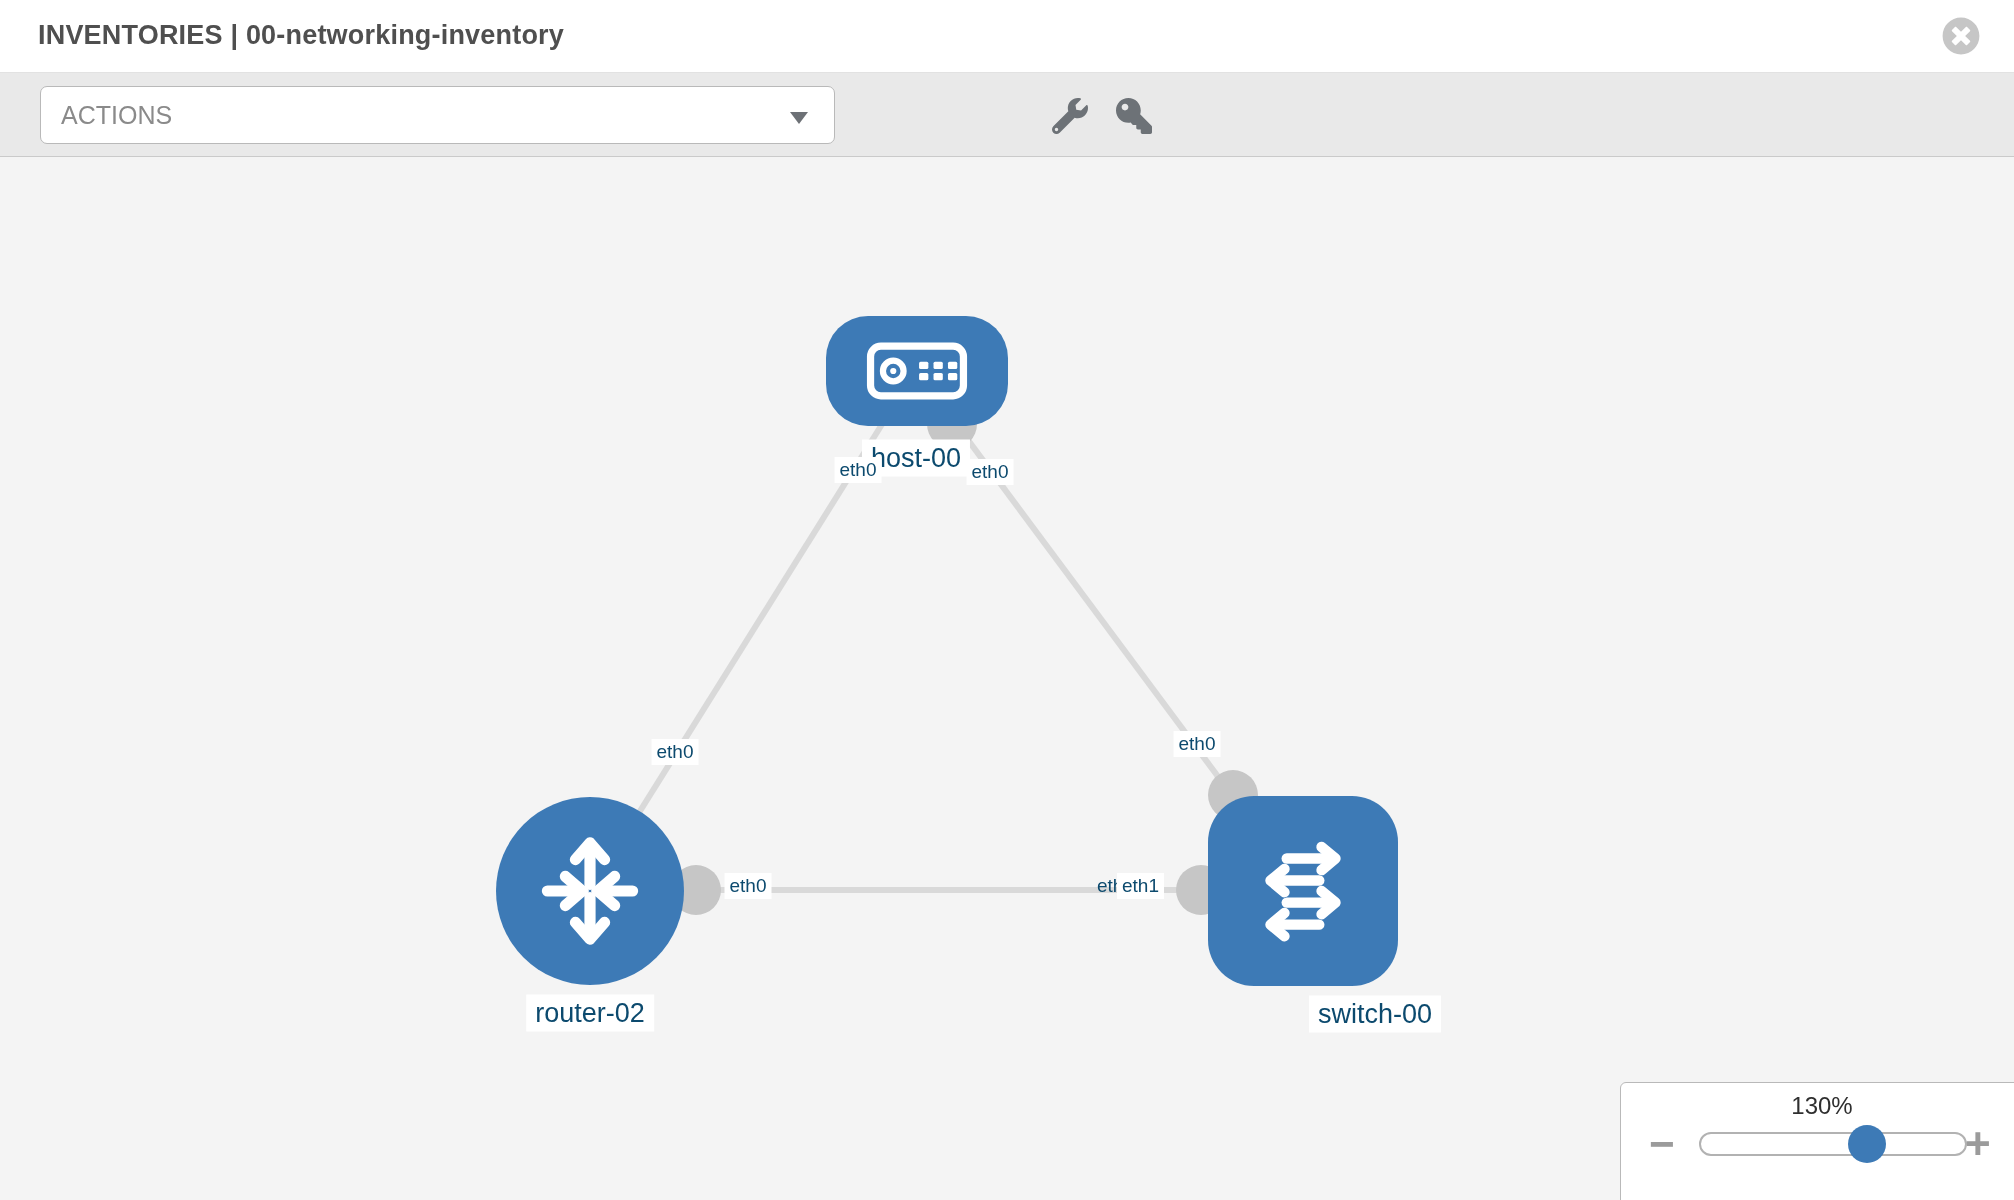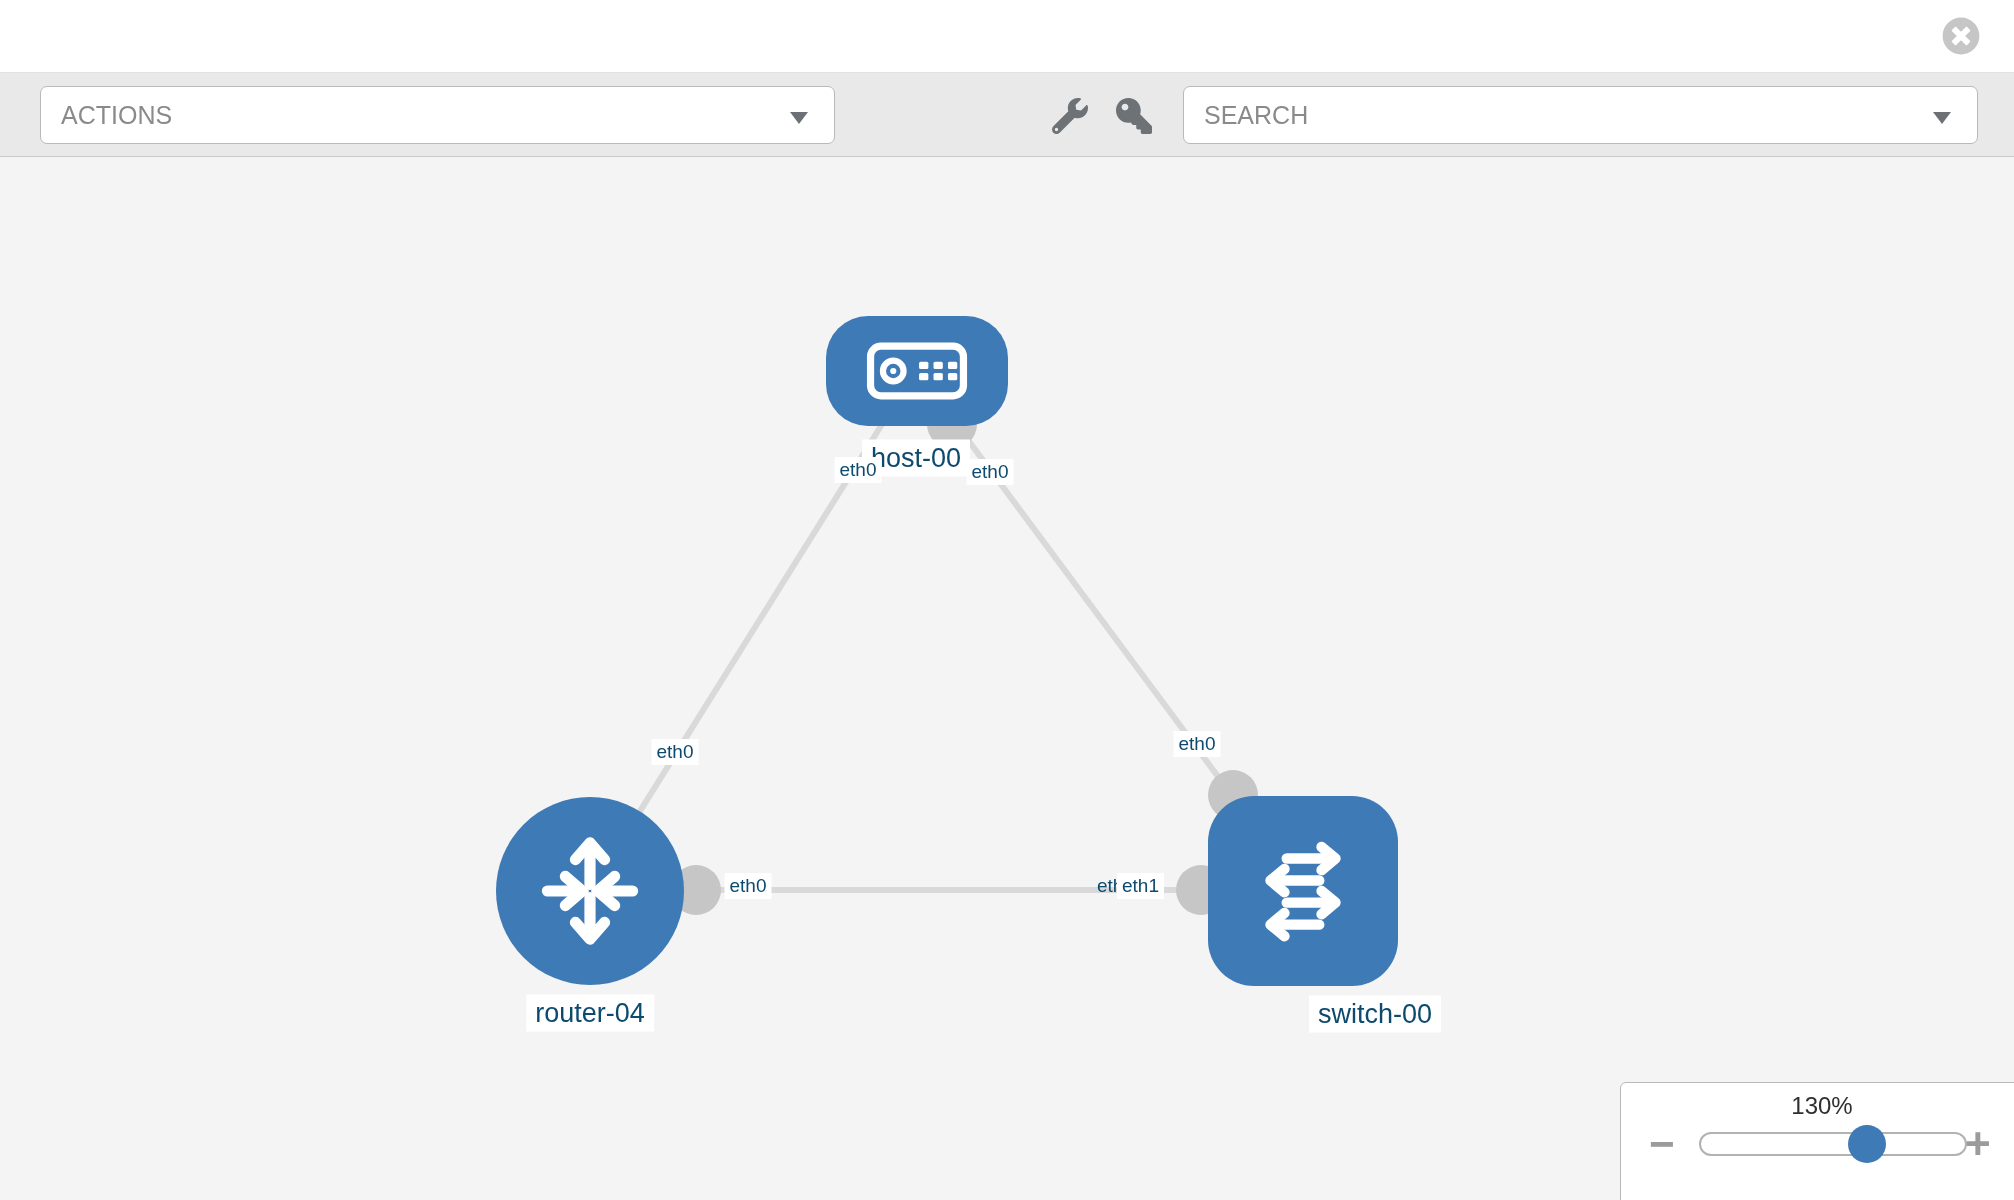--- a/index.html
+++ b/index.html
@@ -70,20 +70,21 @@
   .zoom-plus  { left:344px; }
   .zoom-track { position:absolute; left:78px; top:49px; width:268px; height:24px;
     background:#ffffff; border:2px solid #b2b2b2; border-radius:13px; cursor:pointer; }
   .zoom-thumb { position:absolute; left:147px; top:-9px; width:38px; height:38px;
     border-radius:50%; background:#3d7ab6; cursor:grab; }
 </style>
 </head>
 <body>
 
 <div class="header">
+  <div class="title">INVENTORIES | 00-networking-inventory</div>
   <button class="close-btn" title="">
     <svg viewBox="0 0 512 512">
       <path fill="#c6c6c6" d="M256 8C119 8 8 119 8 256s111 248 248 248 248-111 248-248S393 8 256 8zm121.6 313.1c4.7 4.7 4.7 12.3 0 17L338 377.6c-4.7 4.7-12.3 4.7-17 0L256 312l-65.1 65.6c-4.7 4.7-12.3 4.7-17 0L134.4 338c-4.7-4.7-4.7-12.3 0-17l65.6-65-65.6-65.1c-4.7-4.7-4.7-12.3 0-17l39.6-39.6c4.7-4.7 12.3-4.7 17 0l65 65.7 65.1-65.6c4.7-4.7 12.3-4.7 17 0l39.6 39.6c4.7 4.7 4.7 12.3 0 17L312 256l65.6 65.1z"></path>
     </svg>
   </button>
 </div>
 
 <div class="toolbar">
   <div class="dropdown dd-actions">
     <span class="dd-label">ACTIONS</span>
@@ -97,24 +98,20 @@
   </button>
 
   <button class="tool-btn btn-key">
     <svg viewBox="0 0 512 512">
       <g transform="scale(-1,1) translate(-512,0)">
         <path d="M512 176.001C512 273.203 433.202 352 336 352c-11.22 0-22.19-1.062-32.827-3.069l-24.012 27.014A23.999 23.999 0 0 1 261.223 384H224v40c0 13.255-10.745 24-24 24h-40v40c0 13.255-10.745 24-24 24H24c-13.255 0-24-10.745-24-24v-78.059c0-6.365 2.529-12.47 7.029-16.971l161.802-161.802C163.108 213.814 160 195.271 160 176 160 78.798 238.797.001 335.999 0 433.488-.001 512 78.511 512 176.001zM336 128c0 26.51 21.49 48 48 48s48-21.49 48-48-21.49-48-48-48-48 21.49-48 48z"></path>
       </g>
     </svg>
   </button>
 
-  <div class="dropdown dd-search">
-    <input class="search-input" type="text" placeholder="SEARCH" style="">
-    <span class="caret"></span>
-  </div>
 </div>
 
 <div class="canvas">
 
   <svg class="edges-svg" viewBox="0 0 2014 1042">
 
     <line x1="590" y1="733" x2="916" y2="212" stroke="#d9d9d9" stroke-width="6"></line>
     <line x1="916" y1="212" x2="1303" y2="733" stroke="#d9d9d9" stroke-width="6"></line>
     <line x1="660" y1="732" x2="1210" y2="732" stroke="#d9d9d9" stroke-width="6"></line>
 
@@ -158,21 +155,21 @@
       <path d="M64 41 L24 41"></path>
         <path d="M34 31 L22 41 L34 51"></path>
       <path d="M36 60 L76 60"></path>
         <path d="M66 50 L78 60 L66 70"></path>
       <path d="M64 79 L24 79"></path>
         <path d="M34 69 L22 79 L34 89"></path>
     </svg>
   </div>
 
   <div class="lbl node-lbl" style="left:916px; top:300px;">host-00</div>
-  <div class="lbl node-lbl" style="left:590px; top:855px;">router-04</div>
+  <div class="lbl node-lbl" style="left:590px; top:855px;">router-02</div>
   <div class="lbl node-lbl" style="left:1375px; top:856px;">switch-00</div>
 
   <div class="lbl edge-lbl" style="left:675px; top:594px;">eth0</div>
   <div class="lbl edge-lbl" style="left:858px; top:312px;">eth0</div>
   <div class="lbl edge-lbl" style="left:990px; top:314px;">eth0</div>
   <div class="lbl edge-lbl" style="left:1197px; top:586px;">eth0</div>
   <div class="lbl edge-lbl" style="left:748px; top:728px;">eth0</div>
   <div class="lbl edge-lbl overlap-wrap" style="left:1128px; top:728px; padding:0; background:transparent;">
     <span class="overlap-behind">eth0</span>
     <span class="overlap-front">eth1</span>

